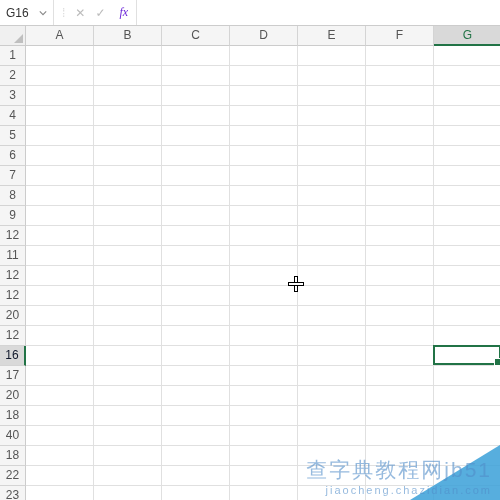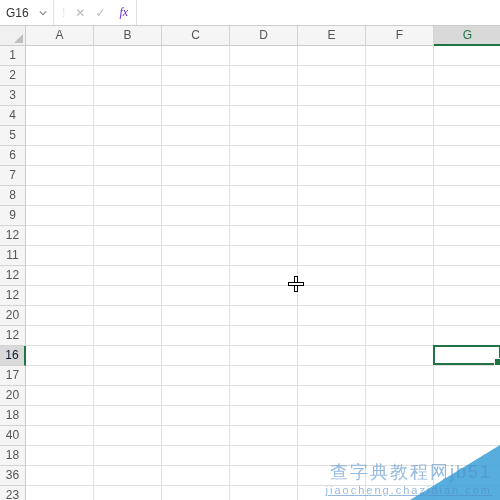--- a/index.html
+++ b/index.html
@@ -24,21 +24,21 @@
   .grid { position: absolute; left: 26px; top: 20px; right: 0; bottom: 0; }
   .grid-row { display: flex; height: 20px; }
   .cell { width: 68px; flex: 0 0 68px; height: 20px; border-right: 1px solid #e0e0e0; border-bottom: 1px solid #e0e0e0; }
   .active-cell { position: absolute; border: 2px solid #217346; background: #fff; pointer-events: none; }
   .active-cell::after { content: ""; position: absolute; right: -3px; bottom: -3px; width: 6px; height: 6px; background: #217346; border: 1px solid #fff; }
   .cursor-cross { position: absolute; width: 16px; height: 16px; pointer-events: none; }
   .cursor-cross::before, .cursor-cross::after { content: ""; position: absolute; background: #000; }
   .cursor-cross .hb { position:absolute; left:0; top:6px; width:16px; height:4px; background:#fff; border:1px solid #000;}
   .cursor-cross .vb { position:absolute; left:6px; top:0; width:4px; height:16px; background:#fff; border:1px solid #000;}
   .watermark { position: absolute; right: 0; bottom: 0; color: rgba(80,140,200,0.6); font-size: 16px; letter-spacing: 2px; pointer-events: none; text-align: right; padding: 4px 8px; }
-  .watermark .big { font-size: 18px; }
+  .watermark .big { font-size: 21px; }
   .corner-tri { position:absolute; right:0; bottom:0; width:0; height:0; border-left: 90px solid transparent; border-bottom: 55px solid #3aa0d8; opacity:.85; pointer-events:none;}
 </style>
 </head>
 <body>
 
 <div class="formula-bar">
   <div class="name-box">
     <span>G16</span>
     <svg viewBox="0 0 10 10">
         <path d="M1 3 L5 7 L9 3" fill="none" stroke="#888" stroke-width="1.4"></path>
@@ -79,21 +79,21 @@
       <div class="row-h">12</div>
       <div class="row-h">12</div>
       <div class="row-h">20</div>
       <div class="row-h">12</div>
       <div class="row-h sel">16</div>
       <div class="row-h">17</div>
       <div class="row-h">20</div>
       <div class="row-h">18</div>
       <div class="row-h">40</div>
       <div class="row-h">18</div>
-      <div class="row-h">36</div>
+      <div class="row-h">22</div>
       <div class="row-h">23</div>
     </div>
   <div class="grid" id="grid">
       <div class="grid-row">
         <div class="cell"></div>
         <div class="cell"></div>
         <div class="cell"></div>
         <div class="cell"></div>
         <div class="cell"></div>
         <div class="cell"></div>
@@ -299,15 +299,15 @@
       </div>
     </div>
   <div class="active-cell" id="active" style="left: 433px; top: 319px; width: 68px; height: 20px;"></div>
   <div class="cursor-cross" id="cursor" style="left: 288px; top: 250px;">
     <div class="vb"></div>
       <div class="hb"></div>
   </div>
   <div class="corner-tri"></div>
   <div class="watermark">
     <div class="big">查字典教程网jb51</div>
-    <div style="font-size:11px;text-decoration:underline;">jiaocheng.chazidian.com</div>
+    <div style="font-size:11px;">jiaocheng.chazidian.com</div>
   </div>
 </div>
 
 </body></html>

